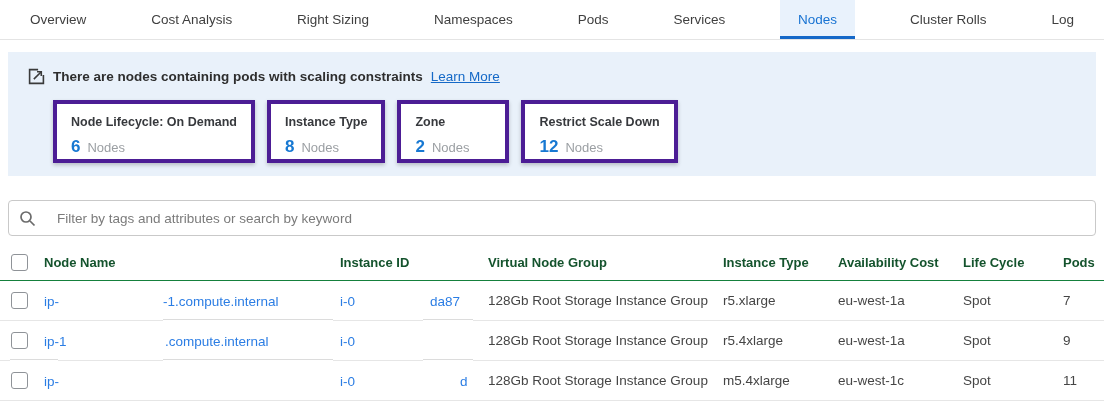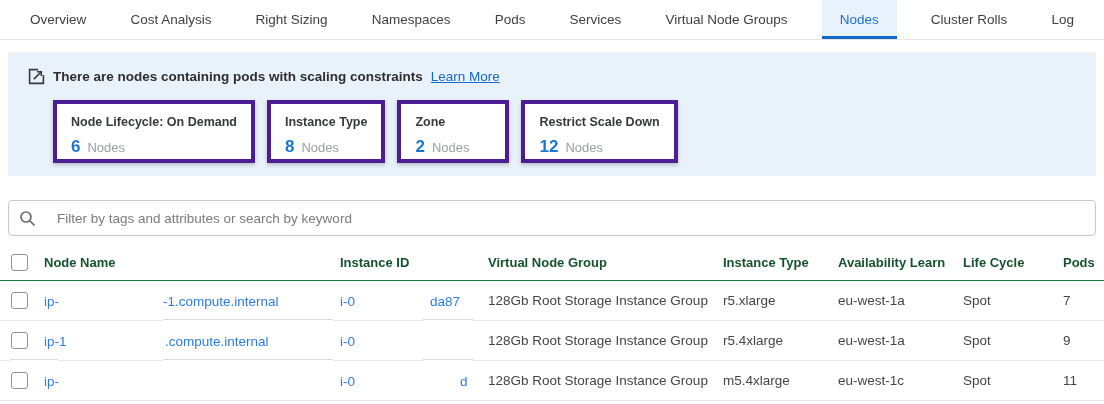--- a/index.html
+++ b/index.html
@@ -73,21 +73,20 @@
 
 <div class="page">
 
   <nav class="tabbar">
     <div class="tab">Overview</div>
     <div class="tab">Cost Analysis</div>
     <div class="tab">Right Sizing</div>
     <div class="tab">Namespaces</div>
     <div class="tab">Pods</div>
     <div class="tab">Services</div>
-    <div class="tab">Virtual Node Groups</div>
     <div class="tab active">Nodes</div>
     <div class="tab">Cluster Rolls</div>
     <div class="tab">Log</div>
   </nav>
 
   <section class="banner">
     <div class="banner-msg">
       <span class="scale-icon">
         <svg viewBox="0 0 16 16" width="17" height="17" fill="none" stroke="#3a3a3a" stroke-width="1.5">
           <path d="M9.5 1.5 H1.5 V14.5 H14.5 V6.5"></path>
@@ -138,21 +137,21 @@
     <input type="text" placeholder="Filter by tags and attributes or search by keyword" style="">
   </div>
 
   <div class="table">
     <div class="grid thead">
       <div class="cbcell"><span class="cb"></span></div>
       <div>Node Name</div>
       <div>Instance ID</div>
       <div>Virtual Node Group</div>
       <div>Instance Type</div>
-      <div>Availability Learn</div>
+      <div>Availability Cost</div>
       <div>Life Cycle</div>
       <div>Pods</div>
     </div>
 
     <div class="grid trow r0">
       <div class="cbcell"><span class="cb"></span></div>
       <div class="namecell">
         <span class="blue name-start">ip-</span>
         <span class="blue name-end">-1.compute.internal</span>
       </div>

